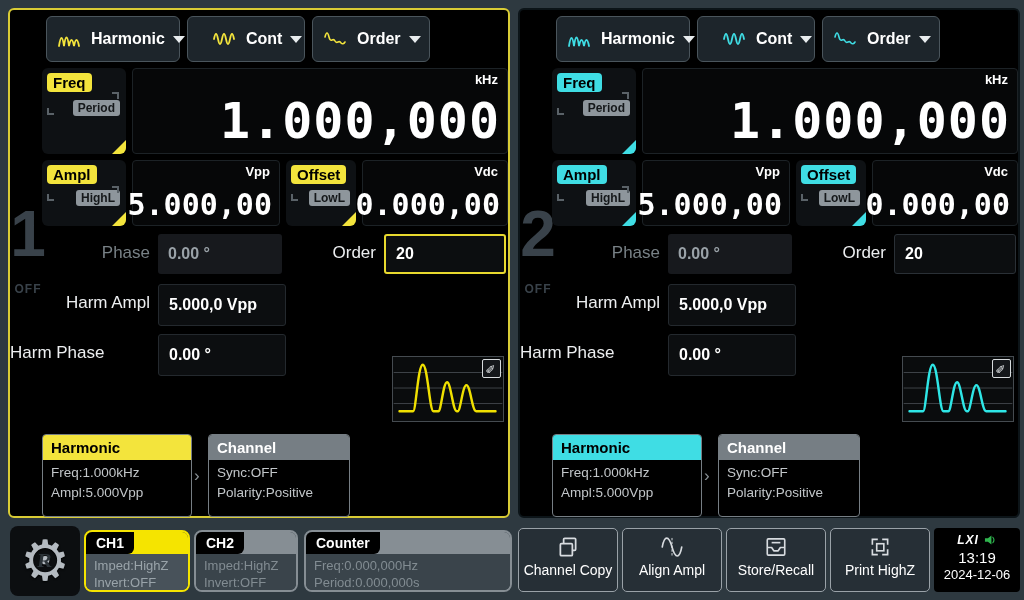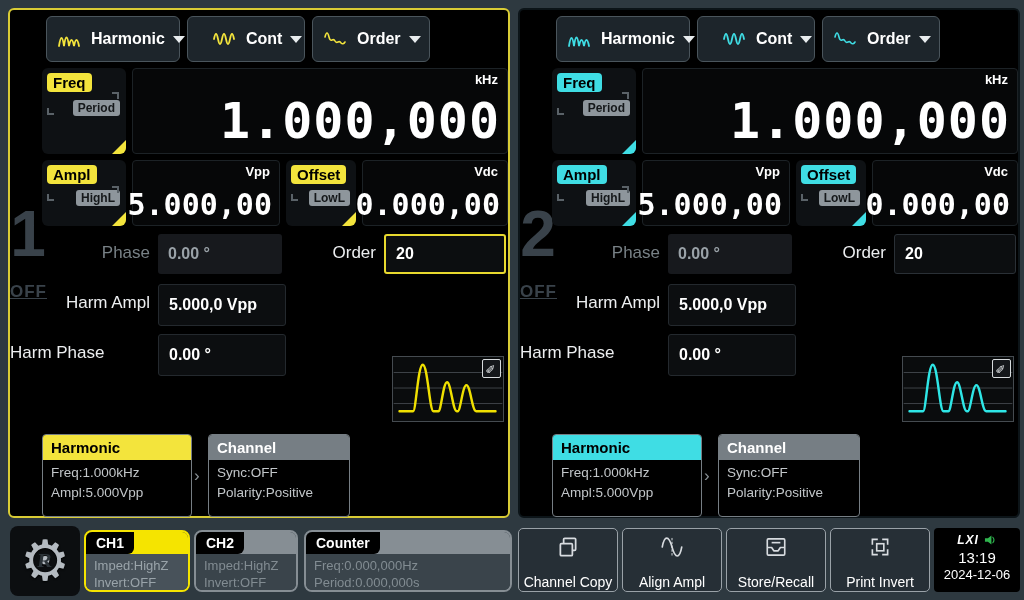--- a/index.html
+++ b/index.html
@@ -10,21 +10,21 @@
   }
 
   
   .panel { position:absolute; top:8px; width:502px; height:510px; background:#000; border-radius:6px; }
   .panel.ch1 { left:8px;   border:2px solid #d9cc35; --accent:#f3e43c; --wave:#f0e000; }
   .panel.ch2 { left:518px; border:2px solid #0c1418; --accent:#3fdde4; --wave:#2ee6e6; }
 
   .ch-num { position:absolute; left:0; top:192px; width:36px; text-align:center;
             font-size:64px; font-weight:bold; color:#39424a; line-height:1; }
   .ch-off { position:absolute; left:0; top:272px; width:36px; text-align:center;
-            font-size:17px; font-weight:bold; color:#39424a; letter-spacing:1px;text-decoration:underline; }
+            font-size:12px; font-weight:bold; color:#39424a; letter-spacing:1px; }
 
   .dd-row { position:absolute; left:36px; top:6px; display:flex; gap:7px; }
   .dropdown { height:46px; background:#1d252b; border:1px solid #4a555c; border-radius:6px;
               display:flex; align-items:center; padding:0 10px; gap:8px; }
   .dd-harmonic { width:134px; } .dd-cont { width:118px;padding-left:24px; } .dd-order { width:118px; }
   .dropdown .label { color:#fff; font-weight:bold; font-size:16px; white-space:nowrap; }
   .dropdown .icon { display:flex; color:var(--accent); }
   .caret { width:0; height:0; border-left:6px solid transparent; border-right:6px solid transparent;
            border-top:7px solid #e8ecee; margin-left:auto; }
 
@@ -111,21 +111,21 @@
   .bcard-ch1 .bbody { background:#48525a; color:#9aa4aa; }
   .bcard-ch2 { left:194px; width:104px; border:2px solid #868e94; }
   .bcard-ch2 .bhead { background:#868e94; }
   .bcard-ch2 .bbody { background:#3a444b; color:#828c92; }
   .bcard-counter { left:304px; width:208px; border:2px solid #868e94; }
   .bcard-counter .bhead { background:#868e94; }
   .bcard-counter .bbody { background:#3a444b; color:#828c92; }
 
   .bbtn { position:absolute; top:528px; height:64px; background:#262f36; border:1px solid #9aa2a8;
           border-radius:5px; display:flex; flex-direction:column; align-items:center;
-          justify-content:flex-start; padding-top:6px; color:#e8ecee;gap:12px; }
+          justify-content:flex-start; padding-top:6px; color:#e8ecee; }
   .bbtn-1 { left:518px; width:100px; } .bbtn-2 { left:622px; width:100px; }
   .bbtn-3 { left:726px; width:100px; } .bbtn-4 { left:830px; width:100px; }
   .blabel { font-size:14px; color:#fff; margin-top:3px; white-space:nowrap; }
 
   .clock { position:absolute; left:934px; top:528px; width:86px; height:64px; background:#000;
            border-radius:4px; text-align:center; color:#fff; padding-top:4px; }
   .lxi-row { display:flex; align-items:center; justify-content:center; gap:5px; height:15px; }
   .lxi { font-style:italic; font-weight:bold; font-size:12px; letter-spacing:1px; }
   .time { font-size:15px; margin-top:2px; }
   .date { font-size:13px; margin-top:1px; }
@@ -426,21 +426,21 @@
   <span class="blabel">Store/Recall</span>
 </div>
 
 <div class="bbtn bbtn-4">
   <span>
     <svg width="24" height="24" viewBox="0 0 22 22" fill="none" stroke="#d8dce0" stroke-width="1.5">
       <path d="M4,9 v-5 h5 M13,4 h5 v5 M18,13 v5 h-5 M9,18 h-5 v-5"></path>
       <rect x="8" y="8" width="6.5" height="6.5"></rect>
     </svg>
   </span>
-  <span class="blabel">Print Invert</span>
+  <span class="blabel">Print HighZ</span>
 </div>
 
 <div class="clock">
   <div class="lxi-row">
     <span class="lxi">LXI</span>
     <span>
       <svg width="13" height="12" viewBox="0 0 14 13" fill="#2fb44e">
         <path d="M1,4.5 h3.2 L8,1.5 v10 L4.2,8.5 H1 z"></path>
         <path d="M9.5,3.5 q2.5,3 0,6" fill="none" stroke="#2fb44e" stroke-width="1.2" stroke-linecap="round"></path>
       </svg>

